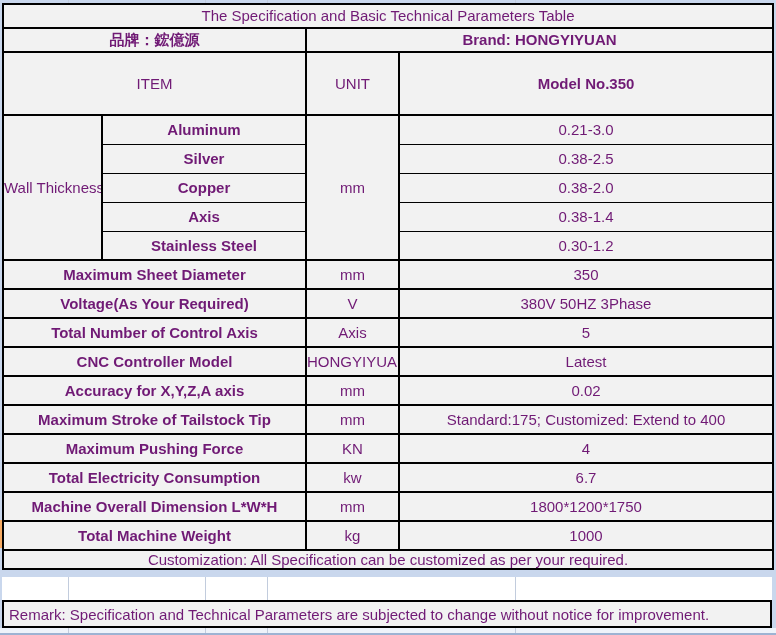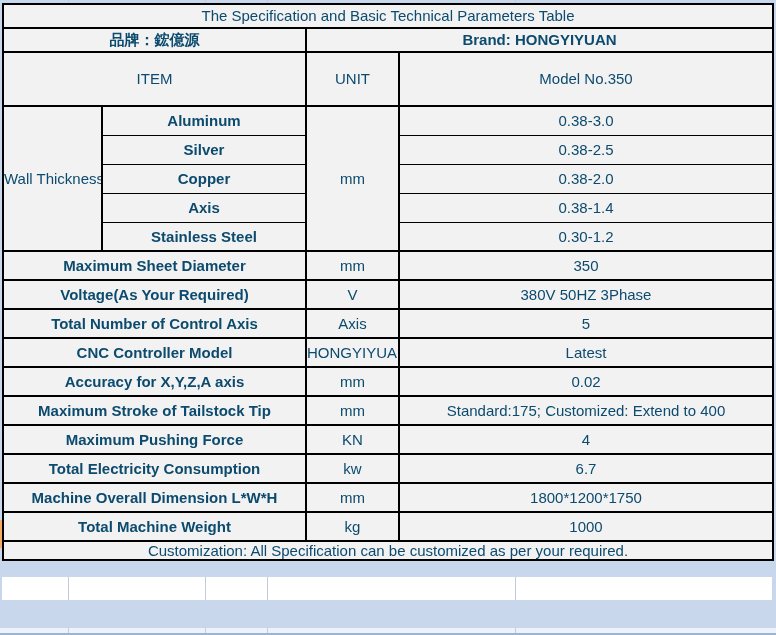--- a/index.html
+++ b/index.html
@@ -1,45 +1,45 @@
 <!DOCTYPE html>
 <html><head>
 <meta charset="utf-8">
 <style>
   html,body{margin:0;padding:0;background:#c9d7ed;}
   .screen{
     position:relative;width:776px;height:635px;overflow:hidden;
-    background:#c9d7ed;color:#0c4a6e;
+    background:#c9d7ed;color:#701a75;
     font-family:"Liberation Sans","DejaVu Sans",sans-serif;
     -webkit-font-smoothing:antialiased;
   }
   
   .spec-table{
     position:absolute;left:2px;top:3px;width:770px;
     border-collapse:collapse;table-layout:fixed;
     background:#f2f2f2;border:2px solid #000;
   }
   .spec-table td{
     border:2px solid #000;
     padding:0;vertical-align:middle;text-align:center;
     font-size:15px;line-height:1.15;overflow:hidden;white-space:nowrap;
   }
   tr.r-title{height:24px}
   tr.r-brand{height:24px}
-  tr.r-header{height:54px}
+  tr.r-header{height:63px}
   tr.r-wall{height:29px}
   tr.r-spec{height:29px}
   tr.r-cust{height:14px}
   tr.r-wall td{border-top-width:1px;border-bottom-width:1px}
   .c-title{font-size:16px;}
   .c-left{text-align:left;padding-left:5px;font-weight:bold;}
   .c-brand-cn{font-size:15px;}
   .c-brand-en{font-size:16px;}
   .c-head{font-size:17px;}
-  .c-model{font-weight:normal;}
+  .c-model{font-weight:bold;}
   .c-wall{white-space:normal;line-height:1.25;}
   .c-unit-small{font-size:10px;}
   
   .blank-row{
     position:absolute;left:2px;top:577px;width:770px;height:23px;
     background:#ffffff;
   }
   .remark-box{
     position:absolute;left:2px;top:600px;width:770px;height:28px;
     box-sizing:border-box;border:2px solid #000;background:#f2f2f2;
@@ -88,21 +88,21 @@
     <tr class="r-header">
       <td colspan="2" class="c-head">ITEM</td>
       <td class="c-head">UNIT</td>
       <td class="c-head c-model">Model No.350</td>
     </tr>
 
     <tr class="r-wall">
       <td rowspan="5" class="c-wall">Wall Thickness Range</td>
       <td class="c-left">Aluminum</td>
       <td rowspan="5">mm</td>
-      <td>0.38-3.0</td>
+      <td>0.21-3.0</td>
     </tr>
     <tr class="r-wall">
       <td class="c-left">Silver</td>
       <td>0.38-2.5</td>
     </tr>
     <tr class="r-wall">
       <td class="c-left">Copper</td>
       <td>0.38-2.0</td>
     </tr>
     <tr class="r-wall">
@@ -171,20 +171,23 @@
   </tbody>
     </table>
 
   <div class="blank-row">
     <div class="vline" style="left:66px"></div>
     <div class="vline" style="left:203px"></div>
     <div class="vline" style="left:265px"></div>
     <div class="vline" style="left:513px"></div>
   </div>
 
+  <div class="remark-box">
+    <span>Remark: Specification and Technical Parameters are subjected to change without notice for improvement.</span>
+  </div>
 
   <div class="bottom-strip">
     <div class="vline" style="left:68px"></div>
     <div class="vline" style="left:205px"></div>
     <div class="vline" style="left:267px"></div>
     <div class="vline" style="left:515px"></div>
   </div>
 
   <div class="orange-marker"></div>
 

